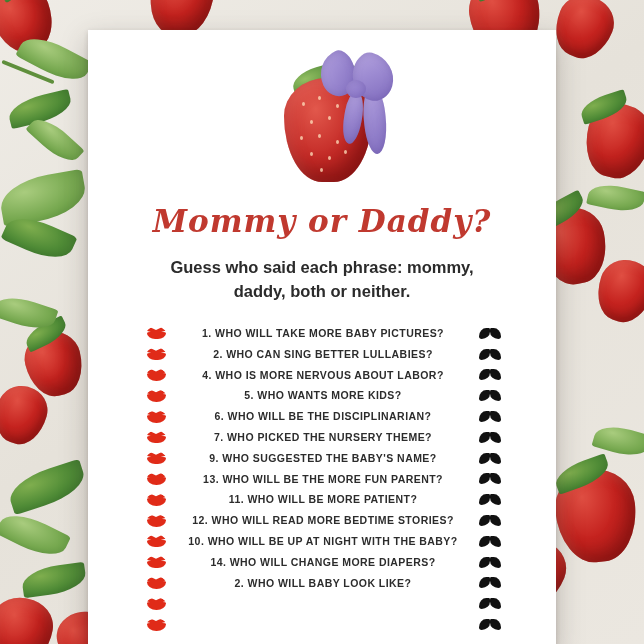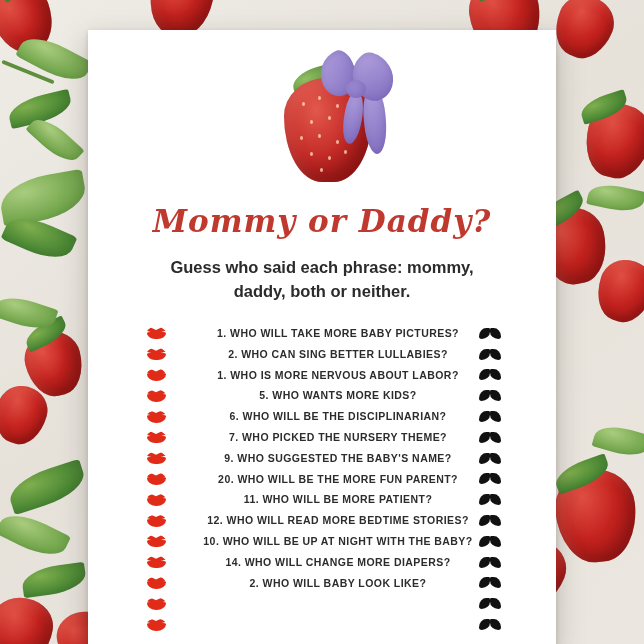--- a/index.html
+++ b/index.html
@@ -159,21 +159,21 @@
   }
 
   #body-area {
     position: relative;
     margin-top: 20px;
     height: 320px;
   }
 
   #questions {
     position: absolute;
-    left: 107px;
+    left: 92px;
     top: 0;
     width: 286px;
   }
   .q-row {
     text-align: center;
     font-size: 10.5px;
     font-weight: bold;
     letter-spacing: .45px;
     color: #2c2c2c;
     height: 20.8px;
@@ -392,26 +392,26 @@
           <div class="icon-cell">
             <div class="lips"></div>
           </div>
           <div class="icon-cell">
             <div class="lips"></div>
           </div>
         </div>
       <div id="questions">
           <div class="q-row">1. WHO WILL TAKE MORE BABY PICTURES?</div>
           <div class="q-row">2. WHO CAN SING BETTER LULLABIES?</div>
-          <div class="q-row">1. WHO IS MORE NERVOUS ABOUT LABOR?</div>
+          <div class="q-row">4. WHO IS MORE NERVOUS ABOUT LABOR?</div>
           <div class="q-row">5. WHO WANTS MORE KIDS?</div>
           <div class="q-row">6. WHO WILL BE THE DISCIPLINARIAN?</div>
           <div class="q-row">7. WHO PICKED THE NURSERY THEME?</div>
           <div class="q-row">9. WHO SUGGESTED THE BABY'S NAME?</div>
-          <div class="q-row">20. WHO WILL BE THE MORE FUN PARENT?</div>
+          <div class="q-row">13. WHO WILL BE THE MORE FUN PARENT?</div>
           <div class="q-row">11. WHO WILL BE MORE PATIENT?</div>
           <div class="q-row">12. WHO WILL READ MORE BEDTIME STORIES?</div>
           <div class="q-row">10. WHO WILL BE UP AT NIGHT WITH THE BABY?</div>
           <div class="q-row">14. WHO WILL CHANGE MORE DIAPERS?</div>
           <div class="q-row">2. WHO WILL BABY LOOK LIKE?</div>
         </div>
       <div id="mustache-col" class="icon-col">
           <div class="icon-cell">
             <div class="mustache"></div>
           </div>

